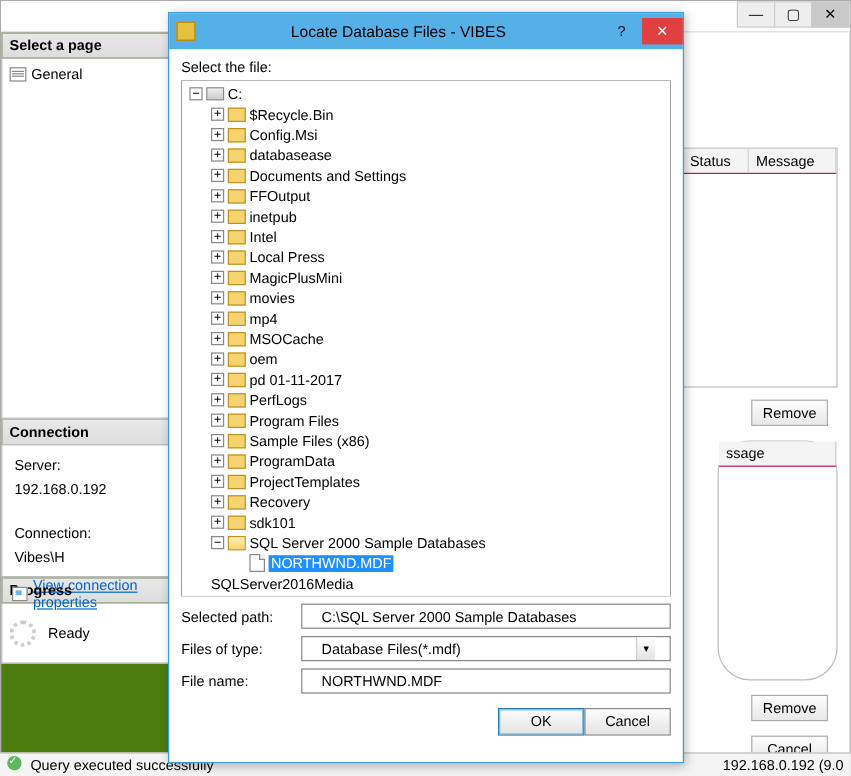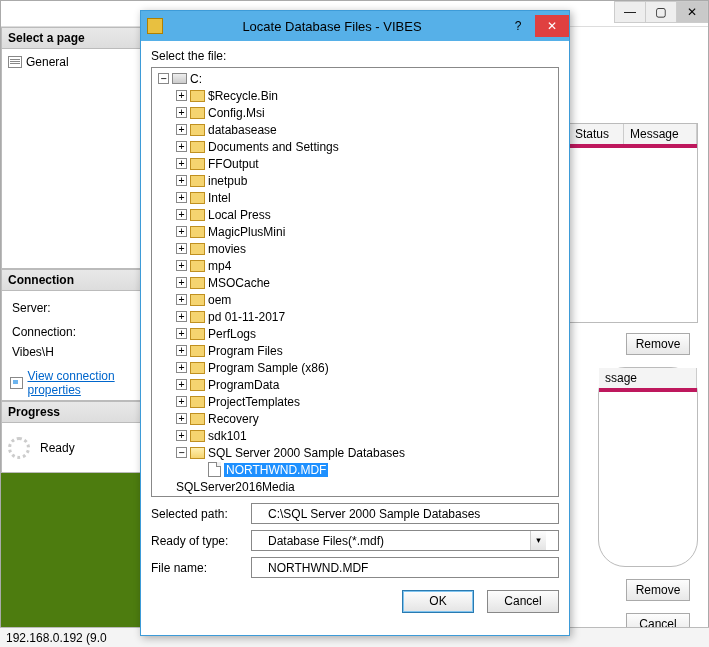--- a/index.html
+++ b/index.html
@@ -13,21 +13,21 @@
 .bg-body { display: flex; height: calc(100% - 26px); }
 .bg-left { width: 172px; border-right: 1px solid #bbb; background: #4d7c0f; }
 .bg-right { flex: 1; padding: 8px; position: relative; }
 .panel-header { background: linear-gradient(#e8e8e8,#ddd); border: 1px solid #bbb; padding: 3px 6px; font-weight: bold; }
 .panel-body { background: #fff; border: 1px solid #bbb; border-top: none; padding: 4px 6px; }
 .page-item { display: flex; align-items: center; gap: 4px; padding: 2px 0; }
 .conn-label { margin: 6px 0 0 4px; }
 .link { color: #0066cc; text-decoration: underline; display: flex; align-items: center; gap: 4px; padding: 4px 0 0 2px; }
 .progress-spinner { width: 22px; height: 22px; border: 3px dotted #ccc; border-radius: 50%; display: inline-block; vertical-align: middle; }
 .bg-groupbox { position: absolute; border: 1px solid #bbb; background: #fff; }
-.bg-grid-header { display: flex; background: #f4f4f4; border-bottom: 4px solid #be185d; }
+.bg-grid-header { display: flex; background: #f4f4f4; border-bottom: 1px solid #be185d; }
 .bg-grid-header span { padding: 3px 6px; border-right: 1px solid #ccc; }
 .bg-button { position: absolute; width: 64px; height: 22px; border: 1px solid #aaa; background: linear-gradient(#fdfdfd,#e8e8e8); text-align: center; line-height: 20px; }
 .status-bar { position: absolute; left: 0; right: 0; bottom: 0; height: 20px; border-top: 1px solid #bbb; background: #f4f4f4; display: flex; align-items: center; padding: 0 6px; justify-content: space-between; font-size: 11px; }
 .status-ok { width: 12px; height: 12px; border-radius: 50%; background: #5cb85c; display: inline-block; margin-right: 4px; position: relative; }
 .status-ok::after { content: "✓"; color: #fff; font-size: 9px; position: absolute; left: 1px; top: -1px; }
 
 
 .modal { position: absolute; left: 140px; top: 10px; width: 430px; height: 626px; border: 1px solid #3d9bd8; box-shadow: 2px 2px 8px rgba(0,0,0,0.3); background: #fff; }
 .modal-titlebar { height: 30px; background: #56b0e8; display: flex; align-items: center; padding-left: 6px; color: #000; }
 .modal-title { flex: 1; text-align: center; font-size: 13px; }
@@ -42,50 +42,51 @@
 .folder { width: 15px; height: 12px; background: #f5d470; border: 1px solid #c09020; margin-right: 3px; }
 .folder.open { background: linear-gradient(#fff0b0,#f5d470); }
 .file { width: 13px; height: 15px; background: #fff; border: 1px solid #888; margin-right: 3px; position: relative; }
 .file::after { content: ""; position: absolute; top: -1px; right: -1px; width: 4px; height: 4px; background: #f0f0f0; border-left: 1px solid #888; border-bottom: 1px solid #888; }
 .drive { width: 15px; height: 11px; background: linear-gradient(#eee,#ccc); border: 1px solid #888; margin-right: 3px; }
 .selected-file { background: #1e90ff; color: #fff; padding: 0 2px; }
 .form-row { display: flex; align-items: center; margin-top: 6px; }
 .form-row label { width: 100px; }
 .form-row .field { flex: 1; border: 1px solid #888; background: #fff; height: 21px; padding: 2px 16px; display: flex; align-items: center; justify-content: space-between; }
 .combo-arrow { width: 16px; text-align: center; border-left: 1px solid #ccc; background: linear-gradient(#fdfdfd,#e4e4e4); margin: -2px -4px -2px 0; height: 19px; line-height: 19px; font-size: 9px; }
-.dialog-buttons { display: flex; justify-content: flex-end; gap: 13px; margin-top: 12px; align-items: flex-end; }
+.dialog-buttons { display: flex; justify-content: flex-end; gap: 0; margin-top: 12px; align-items: flex-end; }
 .dlg-btn { width: 72px; height: 23px; border: 1px solid #888; background: linear-gradient(#fdfdfd,#e4e4e4); text-align: center; line-height: 21px; }
 .dlg-btn.default { border: 1px solid #2a7ab0; box-shadow: 0 0 0 1px #7fc4f0 inset; }
 .icon-script { width: 14px; height: 12px; background: #fff; border: 1px solid #888; position: relative; }
 .icon-script::after { content: ""; position: absolute; left: 1px; right: 1px; top: 2px; border-top: 1px solid #888; box-shadow: 0 2px 0 #888, 0 4px 0 #888; }
 .icon-net { width: 14px; height: 12px; background: #fff; border: 1px solid #888; position: relative; }
 .icon-net::before { content:""; position:absolute; left:2px; top:2px; width:5px; height:4px; background:#6cb4ee; }
 </style>
 </head>
 <body>
 
 <div class="bg-dialog">
   <div class="bg-titlerow">
     <div class="bg-btn">—</div>
     <div class="bg-btn">▢</div>
     <div class="bg-btn close">✕</div>
   </div>
   <div class="bg-body">
     <div class="bg-left">
       <div class="panel-header">Select a page</div>
-      <div class="panel-body" style="height:220px;">
+      <div class="panel-body" style="height:300px;">
         <div class="page-item">
           <span class="icon-script"></span>
           <span>General</span>
         </div>
       </div>
       <div class="panel-header" style="margin-top:0;">Connection</div>
       <div class="panel-body" style="height:110px;">
         <div class="conn-label">Server:</div>
-        <div class="conn-label" style="margin-top:10px;">Connection:</div>
+        <div class="conn-label">192.168.0.192</div>
+        <div class="conn-label" style="margin-top:22px;">Connection:</div>
         <div class="conn-label">Vibes\H</div>
         <a class="link" style="margin-top:6px;">
           <span class="icon-net"></span>
           <span>View connection properties</span>
         </a>
       </div>
       <div class="panel-header">Progress</div>
       <div class="panel-body" style="height:50px; display:flex; align-items:center; gap:10px;">
         <span class="progress-spinner"></span>
         <span>Ready</span>
@@ -106,20 +107,24 @@
           <span style="flex:1;">ssage</span>
         </div>
       </div>
       <div class="bg-button" style="right:18px; top:552px;">Remove</div>
       <div class="bg-button" style="right:18px; top:586px;">Cancel</div>
     </div>
   </div>
 </div>
 
 <div class="status-bar">
+  <span>
+    <span class="status-ok"></span>
+    <span>Query executed successfully</span>
+  </span>
   <span>192.168.0.192 (9.0</span>
 </div>
 
 <div class="modal">
   <div class="modal-titlebar">
     <span class="modal-icon"></span>
     <span class="modal-title">Locate Database Files - VIBES</span>
     <div class="modal-winbtns">
       <div class="modal-winbtn">?</div>
       <div class="modal-winbtn close">✕</div>
@@ -211,21 +216,21 @@
             <span>PerfLogs</span>
           </div>
           <div class="tree-row" style="padding-left: 24px;">
             <span class="expander">+</span>
             <span class="folder"></span>
             <span>Program Files</span>
           </div>
           <div class="tree-row" style="padding-left: 24px;">
             <span class="expander">+</span>
             <span class="folder"></span>
-            <span>Program Sample (x86)</span>
+            <span>Sample Files (x86)</span>
           </div>
           <div class="tree-row" style="padding-left: 24px;">
             <span class="expander">+</span>
             <span class="folder"></span>
             <span>ProgramData</span>
           </div>
           <div class="tree-row" style="padding-left: 24px;">
             <span class="expander">+</span>
             <span class="folder"></span>
             <span>ProjectTemplates</span>
@@ -256,21 +261,21 @@
         </div>
     </div>
 
     <div class="form-row">
       <label>Selected path:</label>
       <div class="field">
         <span>C:\SQL Server 2000 Sample Databases</span>
       </div>
     </div>
     <div class="form-row">
-      <label>Ready of type:</label>
+      <label>Files of type:</label>
       <div class="field">
         <span>Database Files(*.mdf)</span>
         <span class="combo-arrow">▾</span>
       </div>
     </div>
     <div class="form-row">
       <label>File name:</label>
       <div class="field">
         <span>NORTHWND.MDF</span>
       </div>

